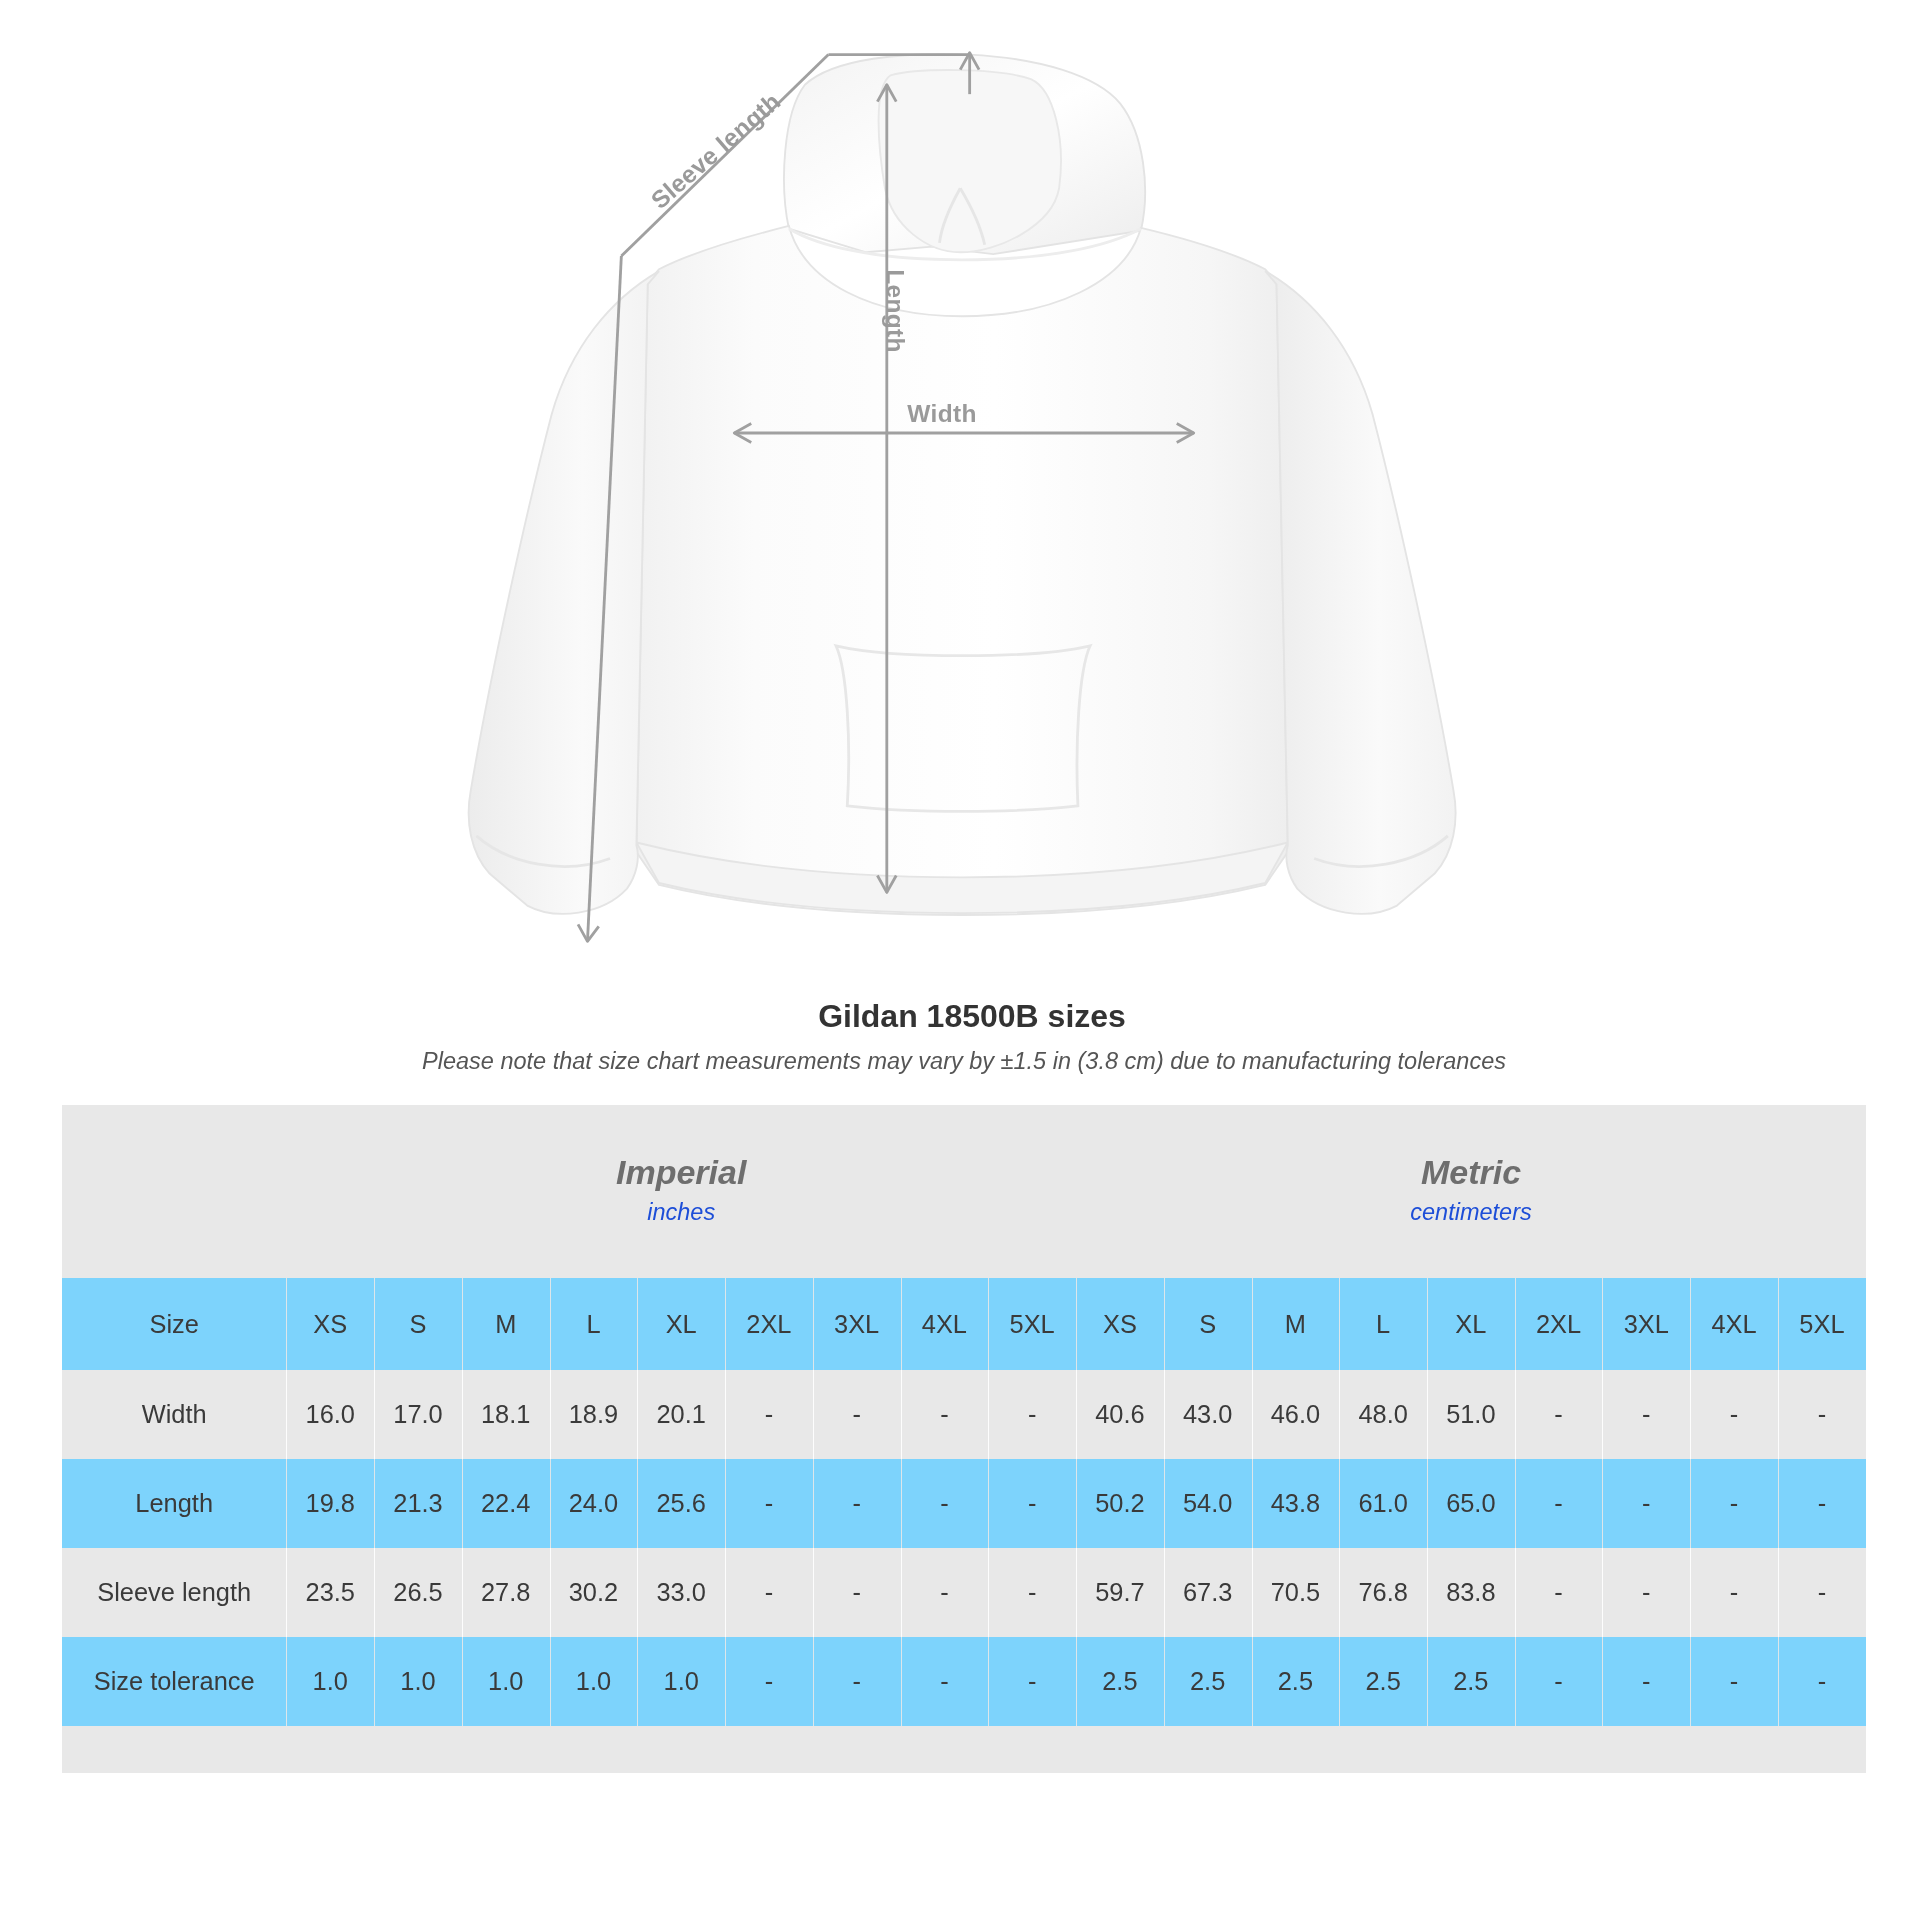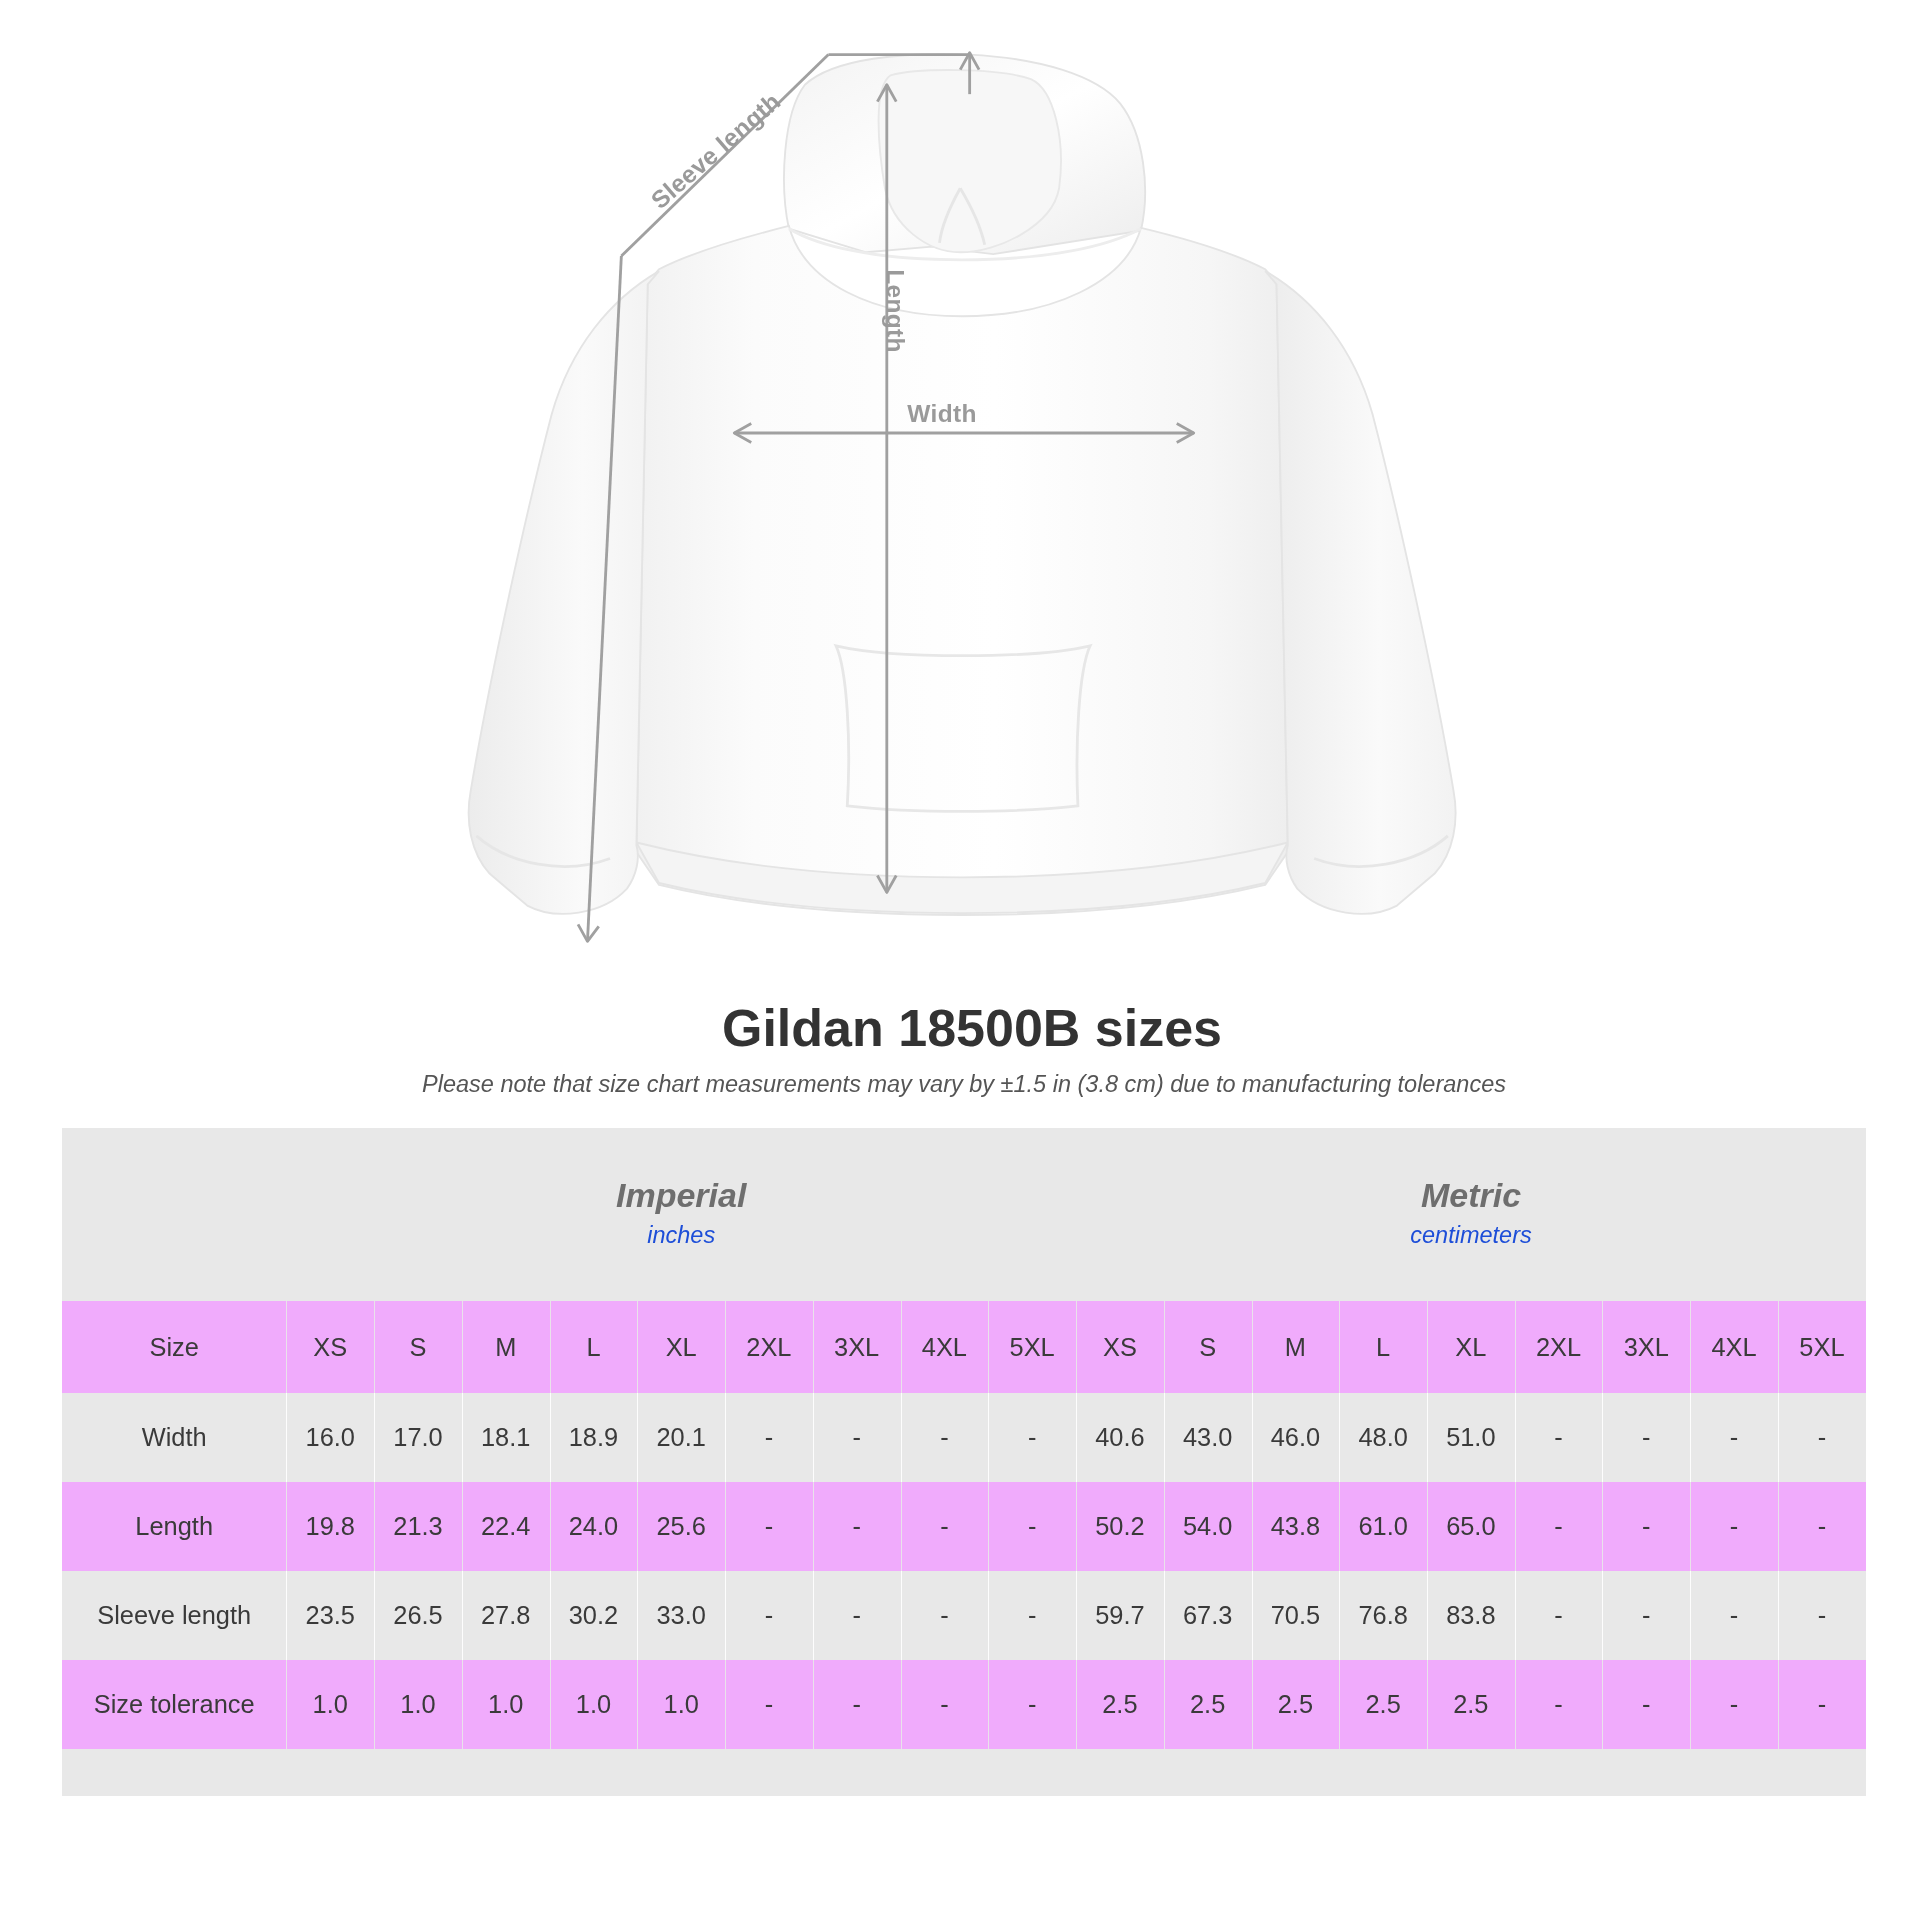--- a/index.html
+++ b/index.html
@@ -43,21 +43,21 @@
     left: 716px; top: 151px;
     transform: translate(-50%, -50%) rotate(-41deg);
   }
 
   
   .title-block {
     text-align: center;
     margin-top: 19px;
   }
   .chart-title {
-    font-size: 52px;
+    font-size: 32px;
     font-weight: bold;
     color: #333333;
     margin: 0 0 13px 16px;
   }
   .chart-note {
     font-size: 23.5px;
     font-style: italic;
     color: #555555;
     margin: 0;
   }
@@ -104,21 +104,21 @@
     font-weight: bold;
     color: #555555;
     font-size: 25.4px;
   }
   .row-label {
     font-weight: bold;
     color: #4a4a4a;
     font-size: 26px;
   }
   tr.shade td { background: #e8e8e8; }
-  tr.plain td { background: #f0abfc; }
+  tr.plain td { background: #7dd3fc; }
   .body-row td { height: 87px; }
   .footer-row td { background: #e8e8e8; height: 45px; }
 
   .col-label { width: 179px; }
   .col-data { width: 70px; }
   tr.shade td.cell-sep { box-shadow: inset 0.9px 0 0 #ffffff; }
   tr.plain td.cell-sep { box-shadow: inset 0.9px 0 0 #e8e8e8; }
 </style>
 </head>
 <body>

